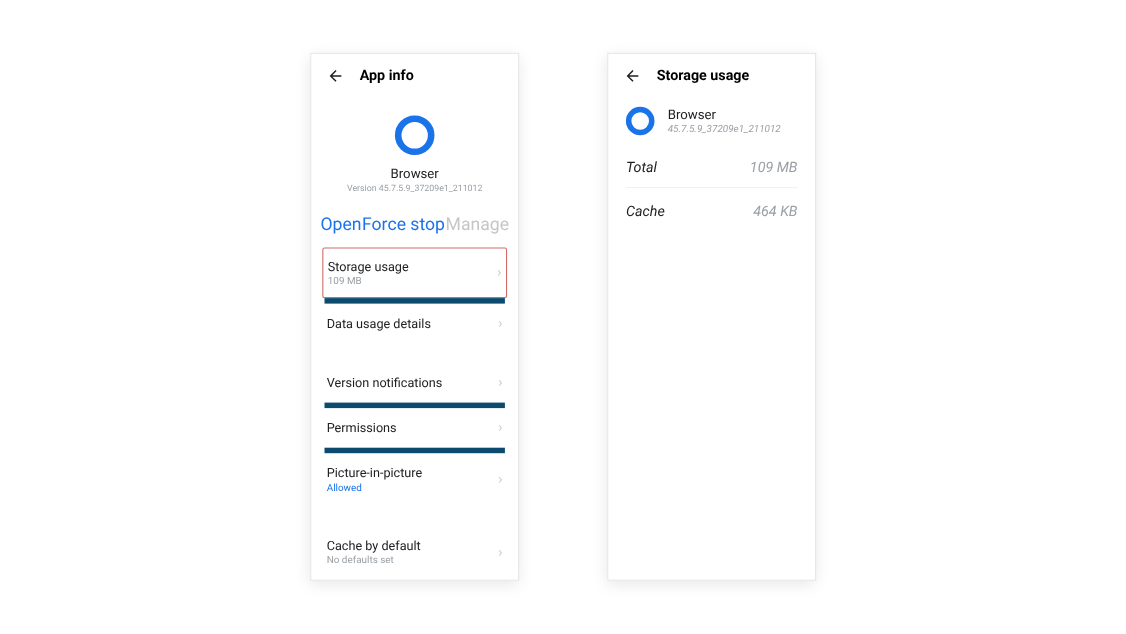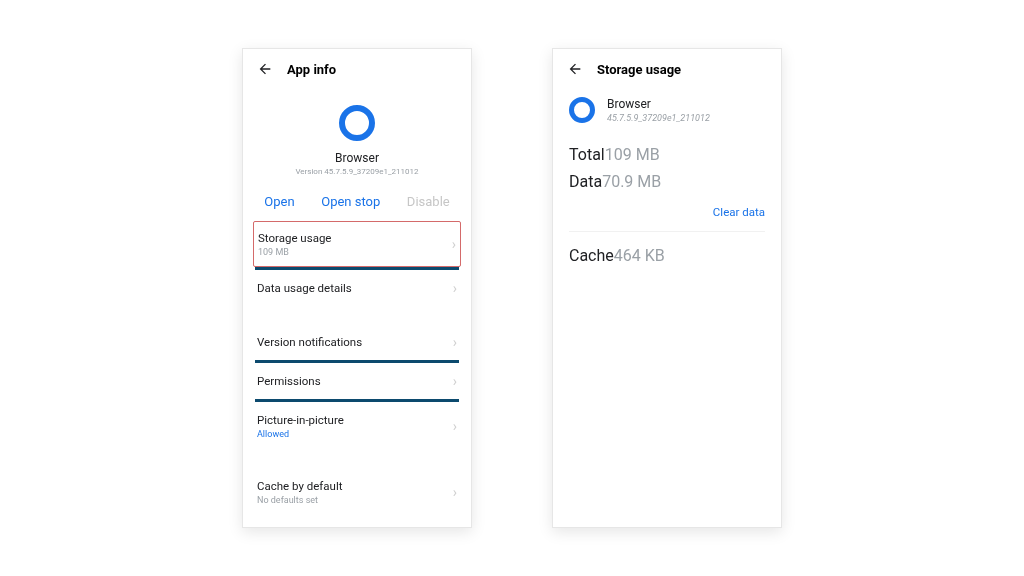--- a/index.html
+++ b/index.html
@@ -8,21 +8,21 @@
     height: 576px;
     background: #ffffff;
     font-family: -apple-system, BlinkMacSystemFont, "Segoe UI", Roboto, sans-serif;
     display: flex;
     justify-content: center;
     align-items: flex-start;
     gap: 80px;
     padding-top: 48px;
   }
   .phone {
-    width: 230px;
+    width: 190px;
     height: 480px;
     background: #ffffff;
     border: 1px solid #e6e6e6;
     box-shadow: 0 4px 14px rgba(0,0,0,0.10);
     display: flex;
     flex-direction: column;
     overflow: hidden;
   }
   .titlebar {
     display: flex;
@@ -60,32 +60,32 @@
     margin-top: 2px;
     font-size: 8px;
     color: #9aa0a6;
   }
   .action-row {
     display: flex;
     justify-content: space-around;
     padding: 10px 8px 12px 8px;
   }
   .action-btn {
-    font-size: 13px;
+    font-size: 16px;
     color: #1a73e8;
     cursor: pointer;
   }
   .action-btn.disabled { color: #c6c6c6; cursor: default; }
   .list {
     display: flex;
     flex-direction: column;
     padding: 0 12px;
   }
   .row {
-    border-top: 3px solid #0c4a6e;
+    border-top: 5px solid #0c4a6e;
     display: flex;
     align-items: center;
     justify-content: space-between;
     padding: 11px 2px;
     cursor: pointer;
     position: relative;
   }
   .row:first-child { border-top: none; }
   .row .labels { display:flex; flex-direction:column; gap:2px; }
   .row-title { font-size: 11.5px; color: #202124; }
@@ -104,22 +104,24 @@
     display: flex;
     align-items: center;
     gap: 12px;
     padding: 10px 16px 14px 16px;
   }
   .storage-app-name { font-size: 12px; color:#202124; }
   .storage-app-ver  { font-size: 9px; color:#9aa0a6; margin-top:2px;font-style:italic; }
   .kv-list { padding: 4px 16px 0 16px; }
   .kv {
     display:flex;
-    font-size: 16px;
+    justify-content: space-between;
+    font-size: 13px;
     padding: 4px 0;
+    font-style: italic;
   }
   .kv .k { color:#202124; }
   .kv .v { color:#9aa0a6; }
   .link-right {
     text-align: right;
     padding: 10px 16px 6px 0;
     font-size: 11.5px;
     color: #1a73e8;
     cursor: pointer;
   }
@@ -143,22 +145,22 @@
   </div>
 
   <div class="app-hero">
     <div class="app-icon"></div>
     <div class="app-name">Browser</div>
     <div class="app-version">Version 45.7.5.9_37209e1_211012</div>
   </div>
 
   <div class="action-row">
     <span class="action-btn">Open</span>
-    <span class="action-btn">Open stop</span>
-    <span class="action-btn disabled">Disable</span>
+    <span class="action-btn">Force stop</span>
+    <span class="action-btn disabled">Manage</span>
   </div>
 
   <div class="list">
     <div class="row highlight">
       <div class="labels">
         <span class="row-title">Storage usage</span>
         <span class="row-sub">109 MB</span>
       </div>
       <span class="chevron">›</span>
     </div>
@@ -223,26 +225,21 @@
       <div class="storage-app-name">Browser</div>
       <div class="storage-app-ver">45.7.5.9_37209e1_211012</div>
     </div>
   </div>
 
   <div class="kv-list">
     <div class="kv">
       <span class="k">Total</span>
       <span class="v">109 MB</span>
     </div>
-    <div class="kv">
-      <span class="k">Data</span>
-      <span class="v">70.9 MB</span>
-    </div>
-  </div>
-  <div class="link-right">Clear data</div>
+  </div>
 
   <div class="thin-sep"></div>
 
   <div class="kv-list">
     <div class="kv">
       <span class="k">Cache</span>
       <span class="v">464 KB</span>
     </div>
   </div>
 </div>

